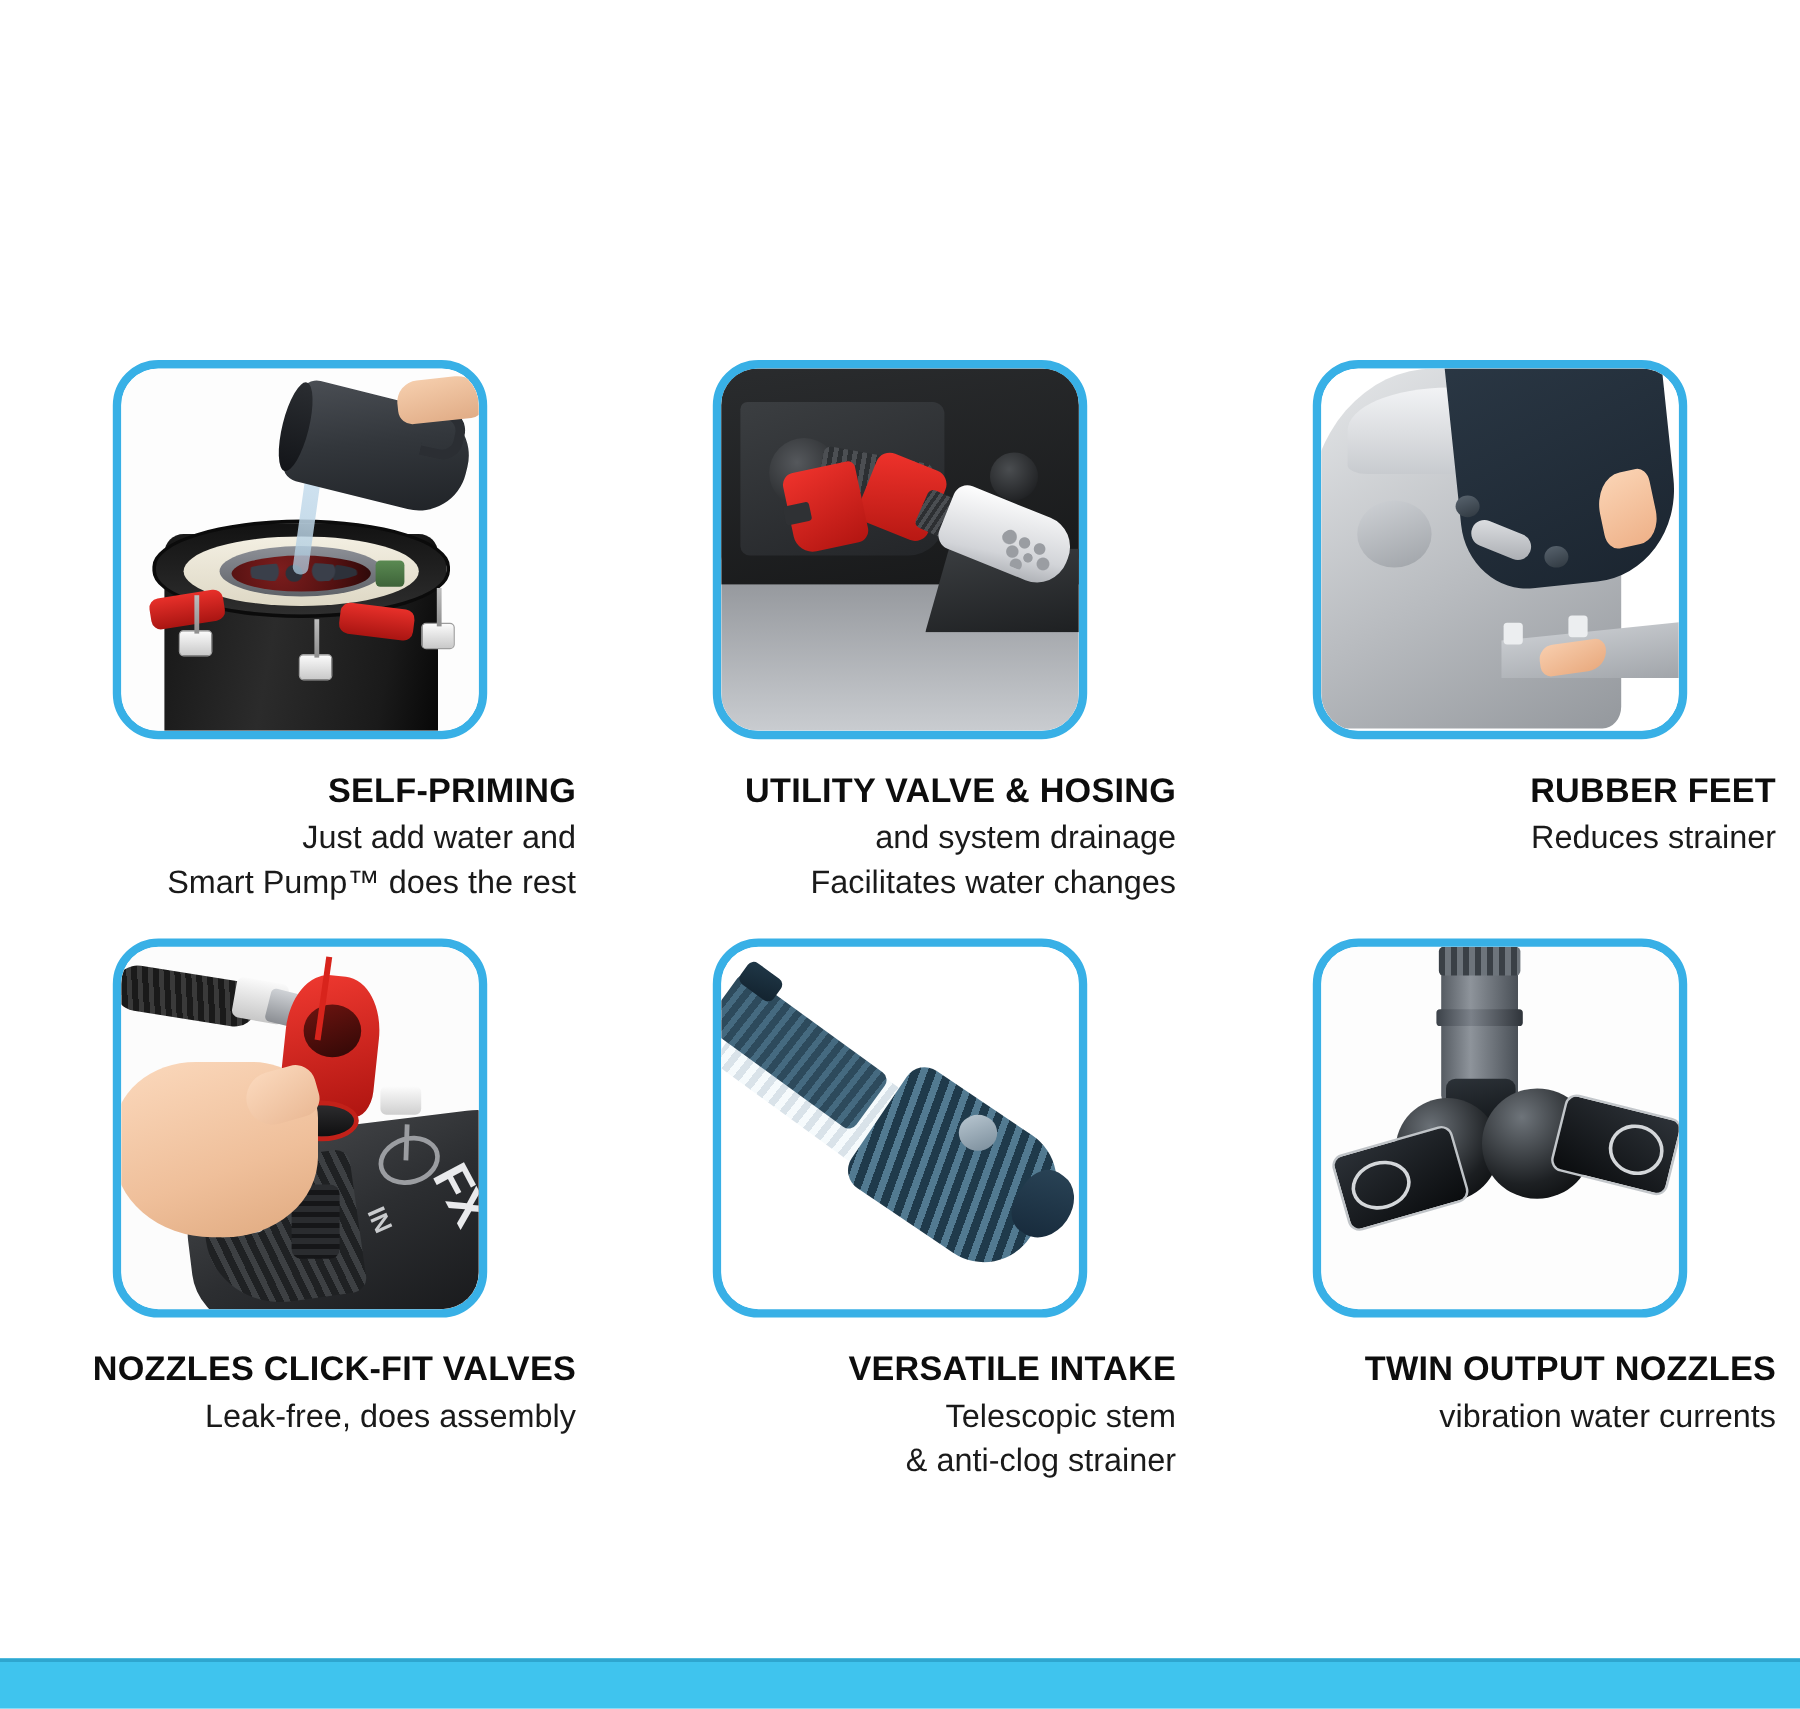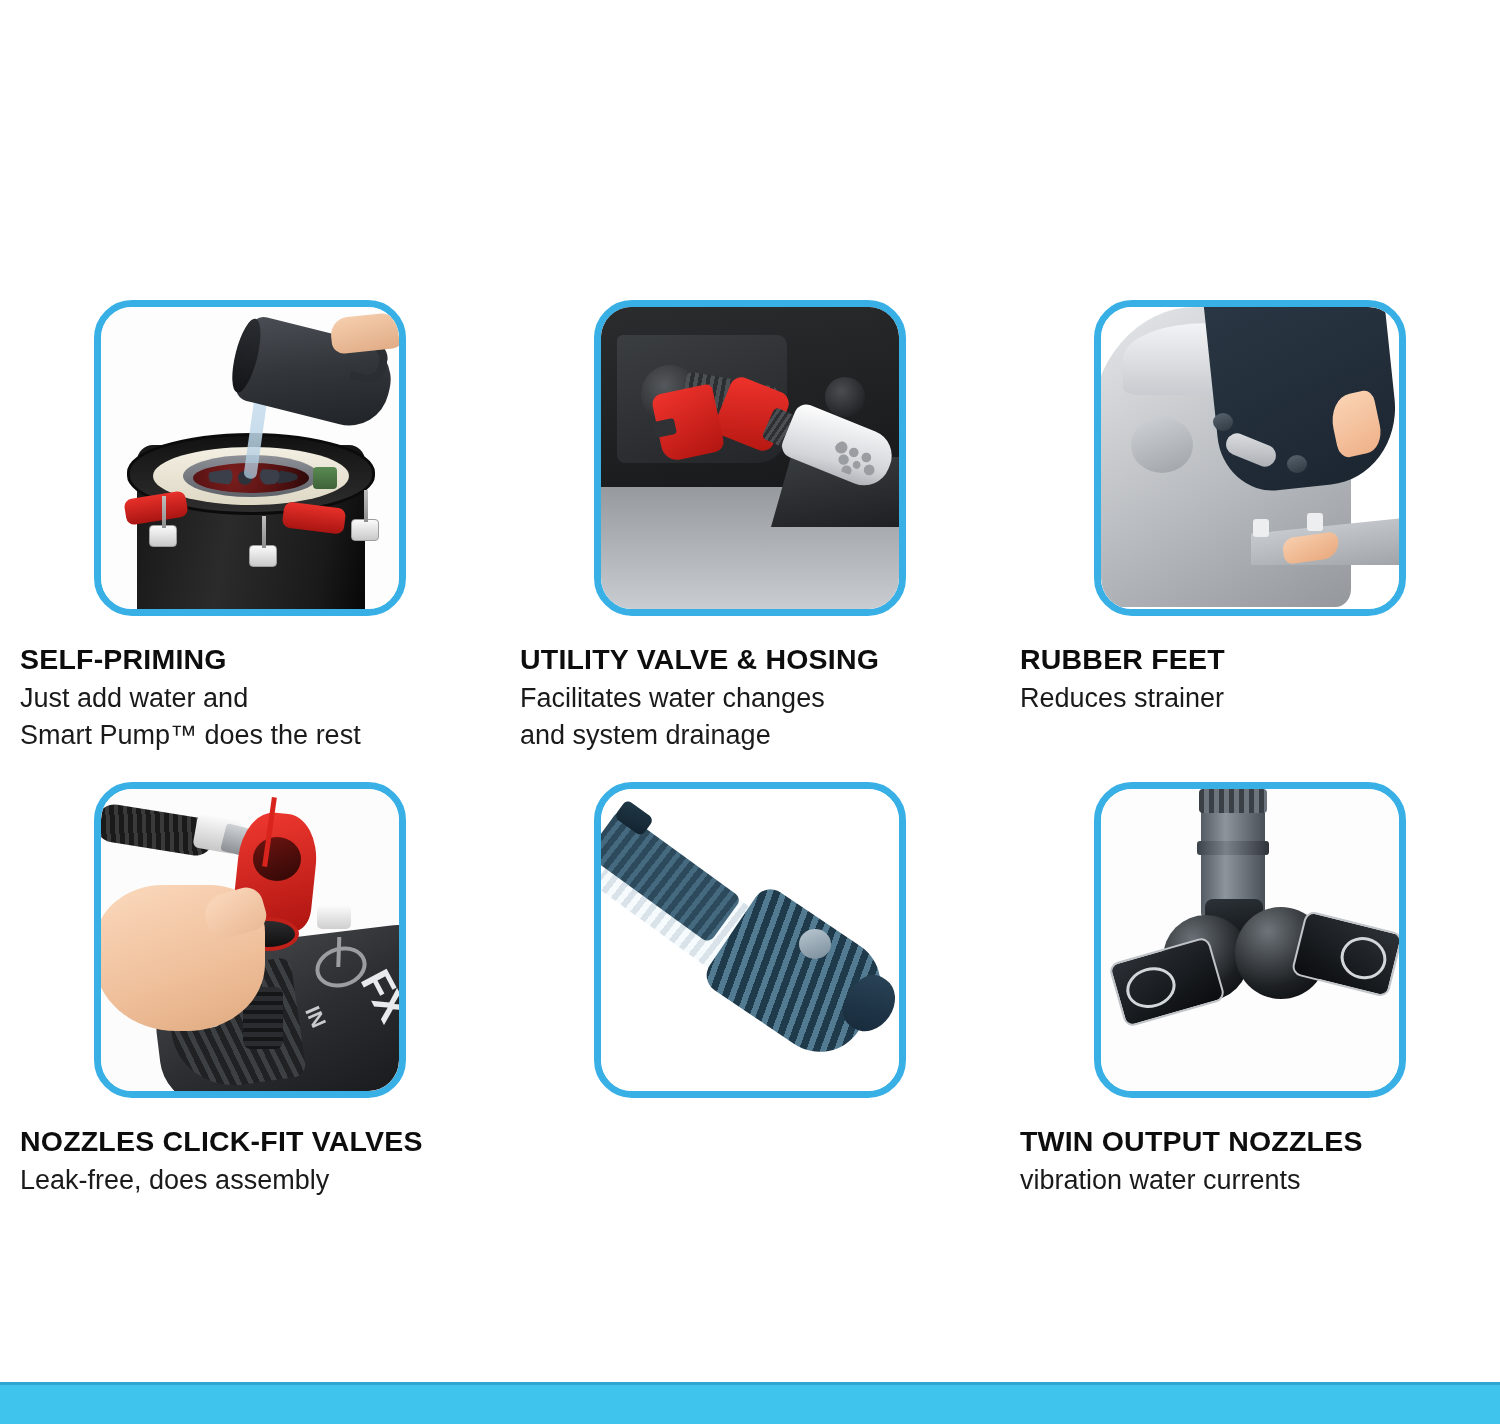--- a/index.html
+++ b/index.html
@@ -35,21 +35,21 @@
   .card {
     width: 312px; height: 316px;
     border: 7px solid #38b0e6;
     border-radius: 38px;
     background: #ffffff;
     position: relative;
     overflow: hidden;
   }
   .photo { position: absolute; inset: 0; overflow: hidden; border-radius: 30px; }
 
-  .caption { width: 460px; text-align: left; margin-top: 26px; }
+  .caption { width: 460px; text-align: right; margin-top: 26px; }
   .cap-title {
     font-size: 28.5px; font-weight: bold; color: #0d0d0d;
     letter-spacing: 0.2px; line-height: 34px; white-space: nowrap;
   }
   .cap-sub {
     font-size: 27px; font-weight: normal; color: #1a1a1a;
     line-height: 37px; margin-top: 4px;
   }
   .cap-sub span { display: block; }
 
@@ -275,22 +275,22 @@
           <div class="c2-shaft"></div>
           <div class="c2-red-body"></div>
           <div class="c2-lever"></div>
           <div class="c2-collar"></div>
           <div class="c2-nozzle"></div>
         </div>
       </div>
       <div class="caption">
         <div class="cap-title">UTILITY VALVE &amp; HOSING</div>
         <div class="cap-sub">
+          <span>and system drainage</span>
           <span>Facilitates water changes</span>
-          <span>and system drainage</span>
         </div>
       </div>
     </div>
 
     <div class="cell">
       <div class="card">
         <div class="photo">
           <div class="c3-bg"></div>
           <div class="c3-body"></div>
           <div class="c3-lip"></div>
@@ -350,20 +350,27 @@
         <div class="photo">
           <div class="c5-bg"></div>
           <div class="c5-clear"></div>
           <div class="c5-stem"></div>
           <div class="c5-tip"></div>
           <div class="c5-strainer"></div>
           <div class="c5-knob"></div>
           <div class="c5-cap"></div>
         </div>
       </div>
+      <div class="caption">
+        <div class="cap-title">VERSATILE INTAKE</div>
+        <div class="cap-sub">
+          <span>Telescopic stem</span>
+          <span>&amp; anti-clog strainer</span>
+        </div>
+      </div>
     </div>
 
     <div class="cell">
       <div class="card">
         <div class="photo">
           <div class="c6-bg"></div>
           <div class="c6-pipe"></div>
           <div class="c6-top"></div>
           <div class="c6-ring"></div>
           <div class="c6-neck"></div>

